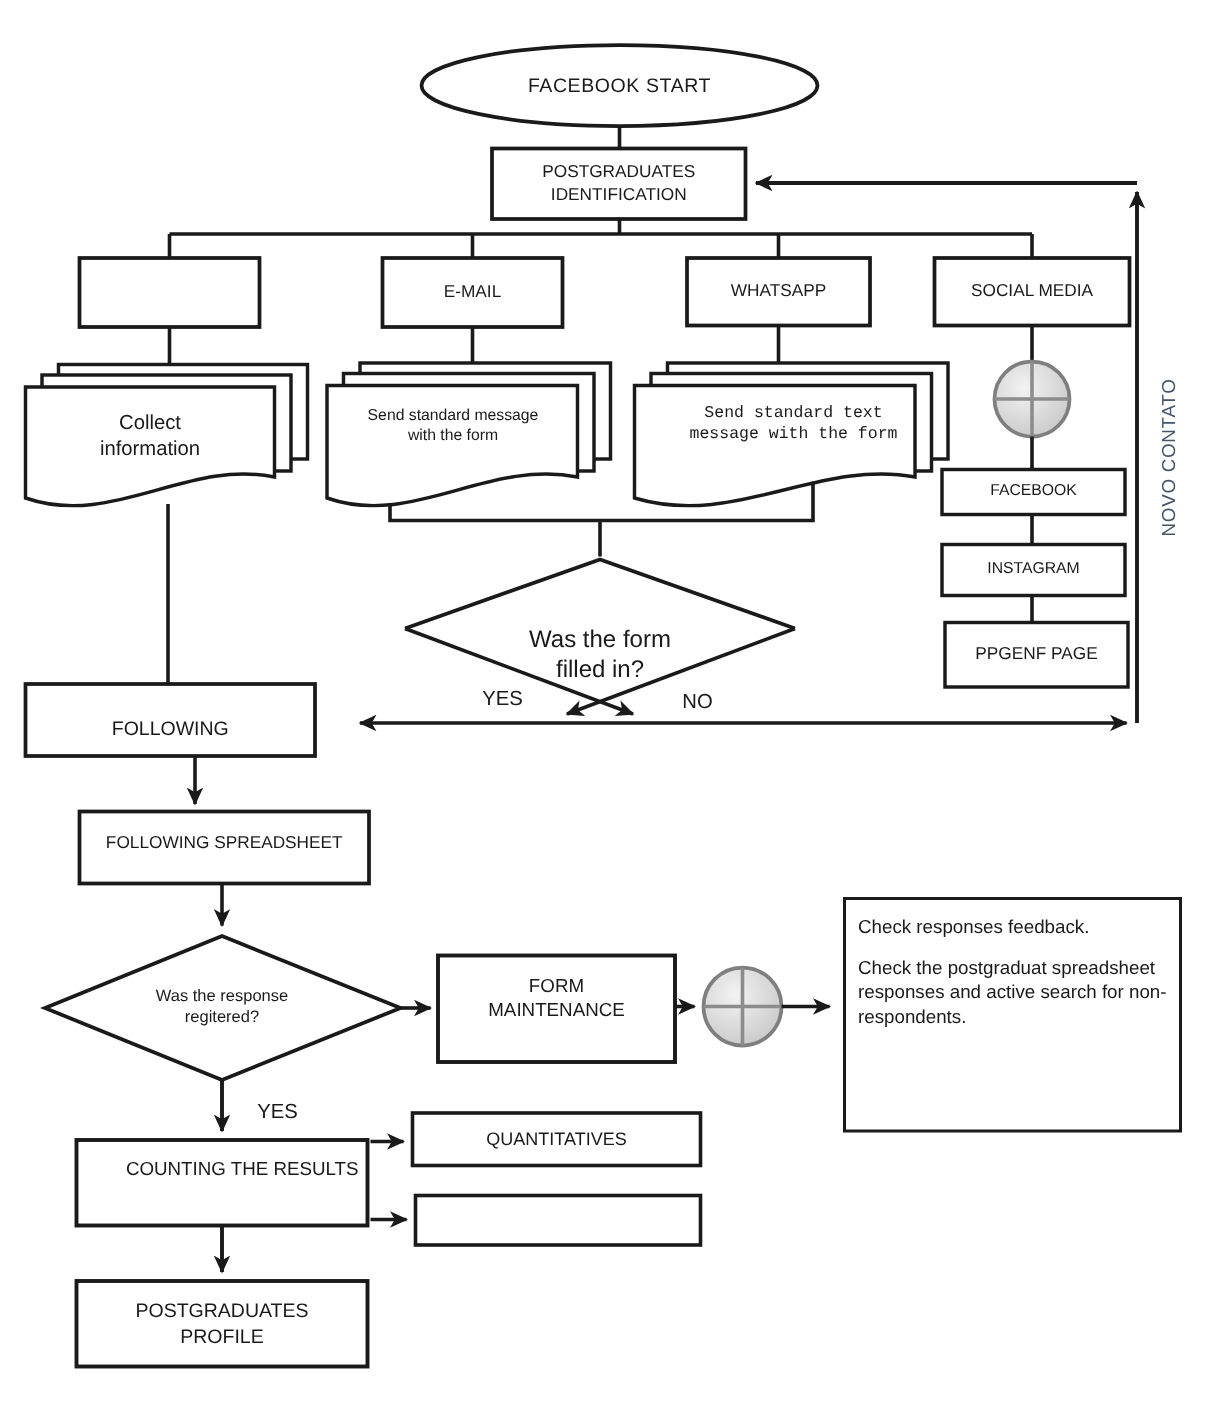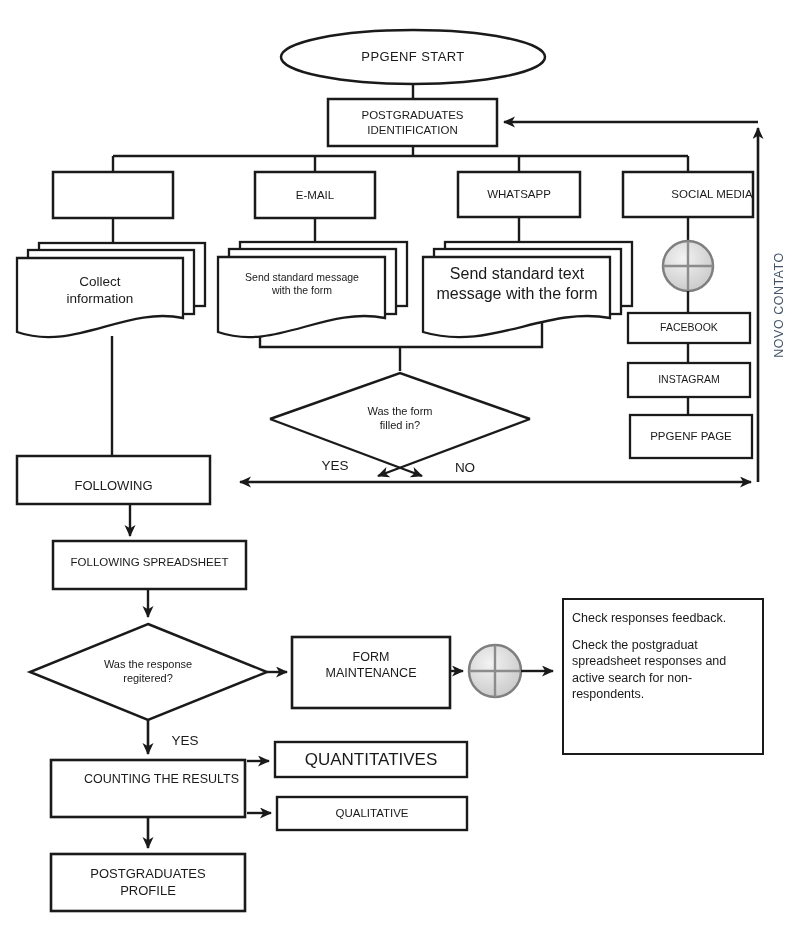--- a/index.html
+++ b/index.html
@@ -1,21 +1,21 @@
 <!DOCTYPE html>
 <html><head>
 <meta charset="utf-8">
 <style>
   html,body{margin:0;padding:0;background:#ffffff;}
   #canvas{position:relative;width:810px;height:941px;background:#ffffff;overflow:hidden;
           font-family:"Liberation Sans",sans-serif;}
   #diagram-svg{position:absolute;left:0;top:0;}
   .lbl{position:absolute;display:flex;align-items:center;justify-content:center;
        text-align:center;white-space:pre-line;color:#1a1a1a;line-height:1.25;}
-  .checks{position:absolute;left:562px;top:598px;width:202px;height:157px;
+  .checks{position:absolute;left:562px;top:598px;width:226px;height:157px;
           border:2px solid #1a1a1a;box-sizing:border-box;padding:4px 8px;
           font-size:12.5px;color:#1a1a1a;background:#fff;}
   .checks p{margin:6px 0 10px 0;line-height:1.32;}
   .novo{position:absolute;left:716px;top:296px;width:130px;height:18px;
         transform:rotate(-90deg);text-align:center;color:#44546A;
         font-size:12.5px;letter-spacing:.5px;}
 </style>
 </head>
 <body>
 
@@ -118,36 +118,36 @@
   <line x1="148" y1="720" x2="148" y2="754" stroke="#1a1a1a" stroke-width="2.6" marker-end="url(#arrow)"></line>
   <rect x="51" y="760" width="194" height="57" fill="#fff" stroke="#1a1a1a" stroke-width="2.6"></rect>
   <line x1="247" y1="761" x2="269" y2="761" stroke="#1a1a1a" stroke-width="2.4" marker-end="url(#arrow)"></line>
   <line x1="247" y1="813" x2="271" y2="813" stroke="#1a1a1a" stroke-width="2.4" marker-end="url(#arrow)"></line>
   <rect x="275" y="742" width="192" height="35" fill="#fff" stroke="#1a1a1a" stroke-width="2.4"></rect>
   <rect x="277" y="797" width="190" height="33" fill="#fff" stroke="#1a1a1a" stroke-width="2.4"></rect>
   <line x1="148" y1="817" x2="148" y2="848" stroke="#1a1a1a" stroke-width="2.6" marker-end="url(#arrow)"></line>
   <rect x="51" y="854" width="194" height="57" fill="#fff" stroke="#1a1a1a" stroke-width="2.6"></rect>
 </svg>
 
-<div class="lbl" style="left:281px;top:30px;width:264px;height:55px;font-size:13px;letter-spacing:.4px;">PPGENF START</div>
+<div class="lbl" style="left:281px;top:30px;width:264px;height:55px;font-size:13px;letter-spacing:.4px;">FACEBOOK START</div>
 <div class="lbl" style="left:328px;top:99px;width:169px;height:47px;font-size:11.5px;">POSTGRADUATES
 IDENTIFICATION</div>
 
 <div class="lbl" style="left:255px;top:172px;width:120px;height:46px;font-size:11.5px;">E-MAIL</div>
 <div class="lbl" style="left:458px;top:172px;width:122px;height:45px;font-size:11.5px;">WHATSAPP</div>
-<div class="lbl" style="left:623px;top:172px;width:130px;height:45px;font-size:11.5px;padding-left:24px;">SOCIAL MEDIA</div>
+<div class="lbl" style="left:623px;top:172px;width:130px;height:45px;font-size:11.5px;">SOCIAL MEDIA</div>
 
 <div class="lbl" style="left:25px;top:262px;width:150px;height:58px;font-size:13.5px;">Collect
 information</div>
 <div class="lbl" style="left:226px;top:262px;width:152px;height:44px;font-size:10.5px;">Send standard message
 with the form</div>
-<div class="lbl" style="left:431px;top:262px;width:172px;height:44px;font-size:16px;">Send standard text
+<div class="lbl" style="left:443px;top:262px;width:172px;height:44px;font-size:11px;font-family:Liberation Mono, monospace;">Send standard text
 message with the form</div>
 
-<div class="lbl" style="left:330px;top:398px;width:140px;height:42px;font-size:11px;text-align:center;">Was the form
+<div class="lbl" style="left:330px;top:416px;width:140px;height:42px;font-size:16px;text-align:center;">Was the form
 filled in?</div>
 <div class="lbl" style="left:310px;top:455px;width:50px;height:22px;font-size:13.5px;">YES</div>
 <div class="lbl" style="left:440px;top:457px;width:50px;height:22px;font-size:13.5px;">NO</div>
 
 <div class="lbl" style="left:628px;top:363px;width:122px;height:34px;font-size:10.5px;">INSTAGRAM</div>
 <div class="lbl" style="left:628px;top:313px;width:122px;height:30px;font-size:10.5px;">FACEBOOK</div>
 <div class="lbl" style="left:630px;top:415px;width:122px;height:43px;font-size:11.5px;">PPGENF PAGE</div>
 
 <div class="novo">NOVO CONTATO</div>
 
@@ -160,18 +160,17 @@
 
 <div class="lbl" style="left:292px;top:637px;width:158px;height:57px;font-size:12.5px;">FORM
 MAINTENANCE</div>
 
 <div class="checks">
   <p>Check responses feedback.</p>
   <p>Check the postgraduat spreadsheet responses and active search for non-respondents.</p>
 </div>
 
 <div class="lbl" style="left:51px;top:760px;width:194px;height:57px;font-size:12.5px;padding-bottom:18px;box-sizing:border-box;padding-left:27px;">COUNTING THE RESULTS</div>
-<div class="lbl" style="left:275px;top:742px;width:192px;height:35px;font-size:17px;">QUANTITATIVES</div>
-<div class="lbl" style="left:277px;top:797px;width:190px;height:33px;font-size:11.5px;">QUALITATIVE</div>
+<div class="lbl" style="left:275px;top:742px;width:192px;height:35px;font-size:12px;">QUANTITATIVES</div>
 <div class="lbl" style="left:51px;top:854px;width:194px;height:57px;font-size:13px;">POSTGRADUATES
 PROFILE</div>
 
 </div>
 
 </body></html>

